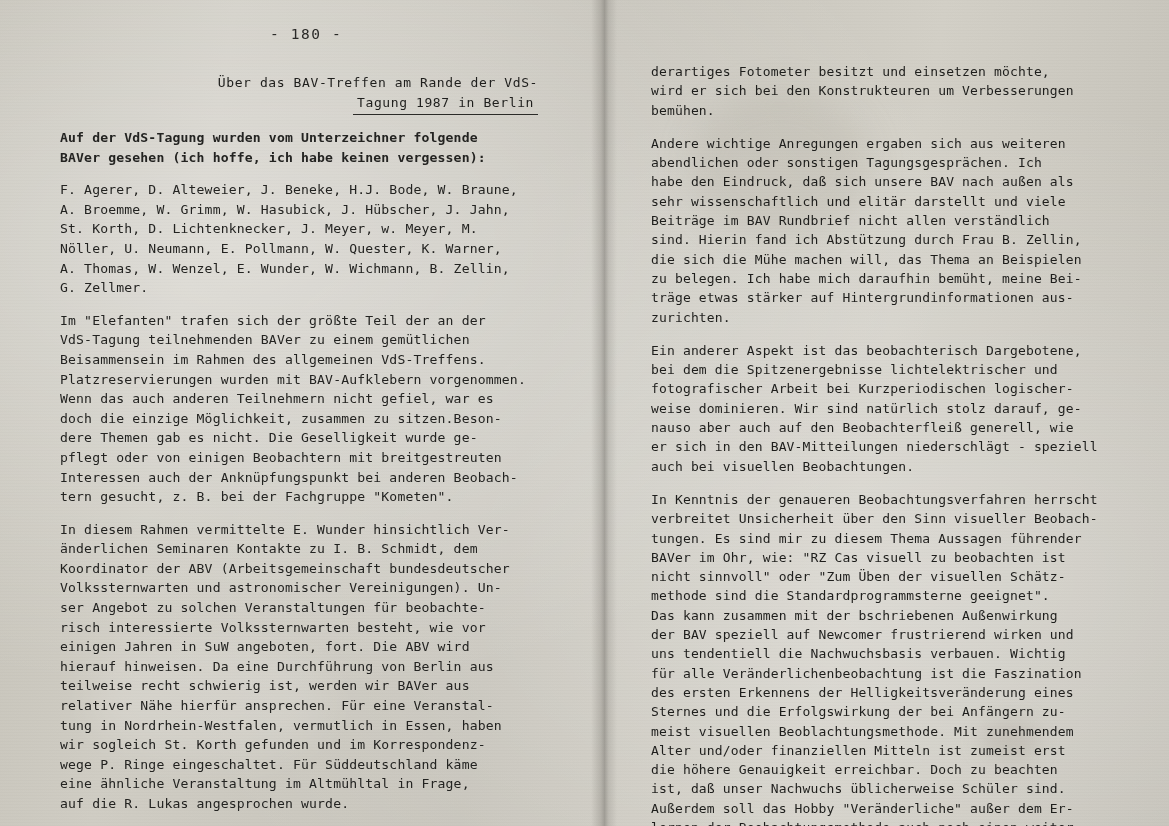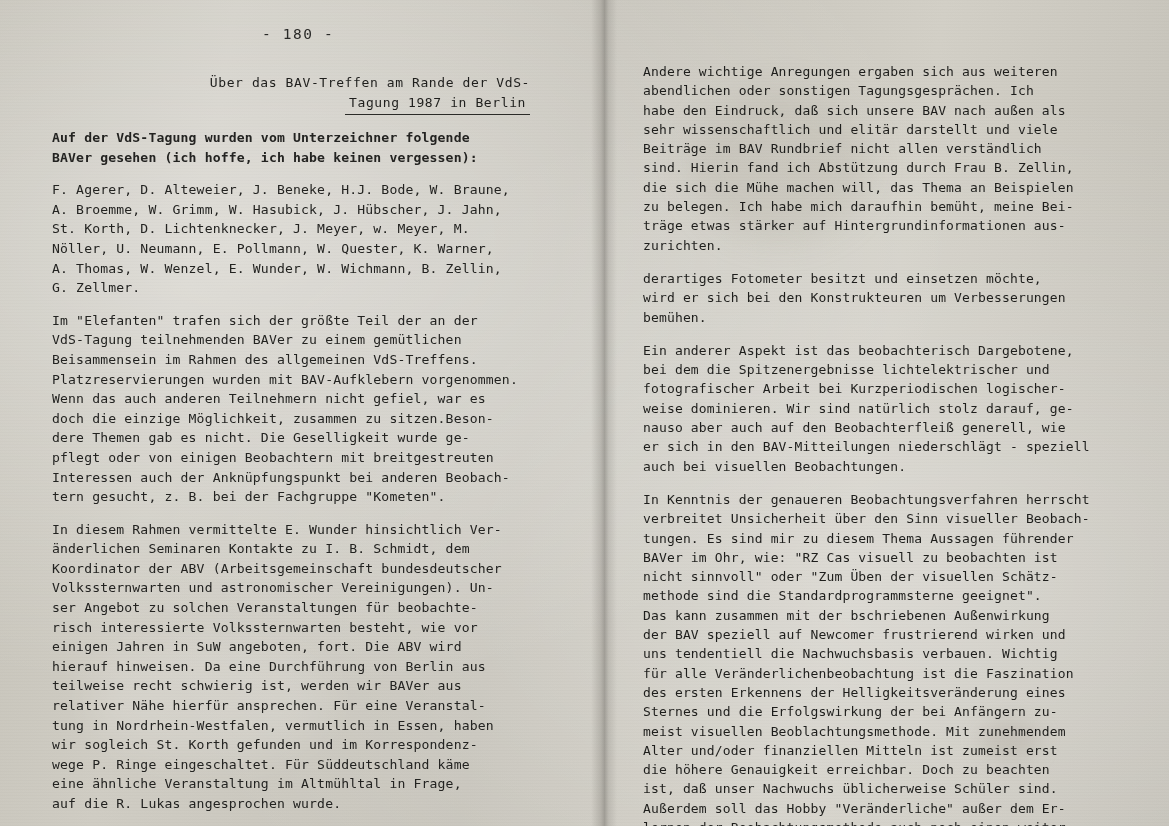--- a/index.html
+++ b/index.html
@@ -41,20 +41,21 @@
   }
   .blotch {
     position: absolute;
     border-radius: 50%;
     pointer-events: none;
   }
   .col {
     position: absolute;
     top: 0;
     height: 826px;
+    margin-left: 8px;
   }
   .col-left { left: 0; width: 600px; }
   .col-right { left: 600px; width: 569px; }
 
   .folio {
     position: absolute;
     font-size: 14.5px;
     letter-spacing: 1.6px;
     color: #2a2a28;
     font-family: "DejaVu Sans Mono", monospace;
@@ -163,33 +164,33 @@
 wege P. Ringe eingeschaltet. Für Süddeutschland käme
 eine ähnliche Veranstaltung im Altmühltal in Frage,
 auf die R. Lukas angesprochen wurde.</p>
 
     </div>
   </div>
 
   <div class="col col-right">
 
     <div class="body-right">
+      <p class="para">derartiges Fotometer besitzt und einsetzen möchte,
+wird er sich bei den Konstrukteuren um Verbesserungen
+bemühen.</p>
       <p class="para">Andere wichtige Anregungen ergaben sich aus weiteren
 abendlichen oder sonstigen Tagungsgesprächen. Ich
 habe den Eindruck, daß sich unsere BAV nach außen als
 sehr wissenschaftlich und elitär darstellt und viele
 Beiträge im BAV Rundbrief nicht allen verständlich
 sind. Hierin fand ich Abstützung durch Frau B. Zellin,
 die sich die Mühe machen will, das Thema an Beispielen
 zu belegen. Ich habe mich daraufhin bemüht, meine Bei-
 träge etwas stärker auf Hintergrundinformationen aus-
 zurichten.</p>
-      <p class="para">derartiges Fotometer besitzt und einsetzen möchte,
-wird er sich bei den Konstrukteuren um Verbesserungen
-bemühen.</p>
       <p class="para">Ein anderer Aspekt ist das beobachterisch Dargebotene,
 bei dem die Spitzenergebnisse lichtelektrischer und
 fotografischer Arbeit bei Kurzperiodischen logischer-
 weise dominieren. Wir sind natürlich stolz darauf, ge-
 nauso aber auch auf den Beobachterfleiß generell, wie
 er sich in den BAV-Mitteilungen niederschlägt - speziell
 auch bei visuellen Beobachtungen.</p>
       <p class="para">In Kenntnis der genaueren Beobachtungsverfahren herrscht
 verbreitet Unsicherheit über den Sinn visueller Beobach-
 tungen. Es sind mir zu diesem Thema Aussagen führender

